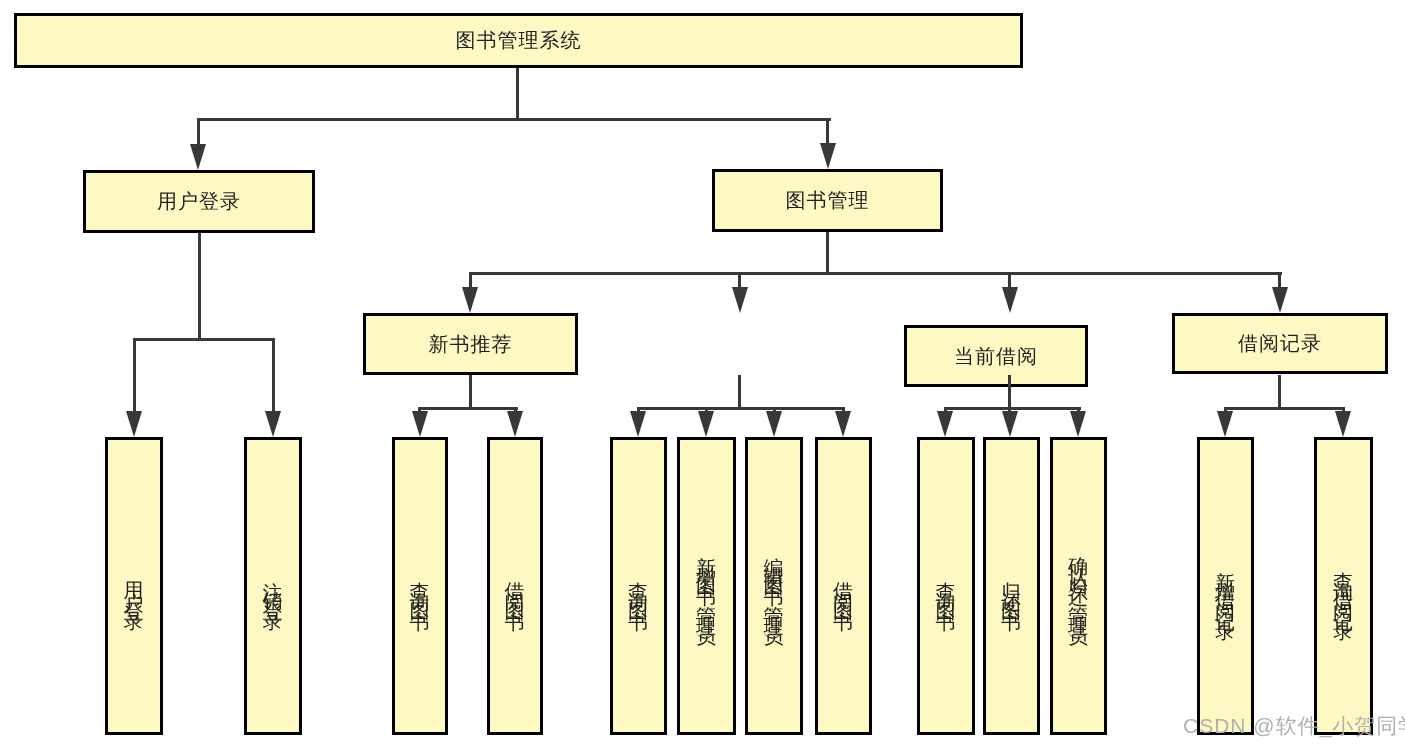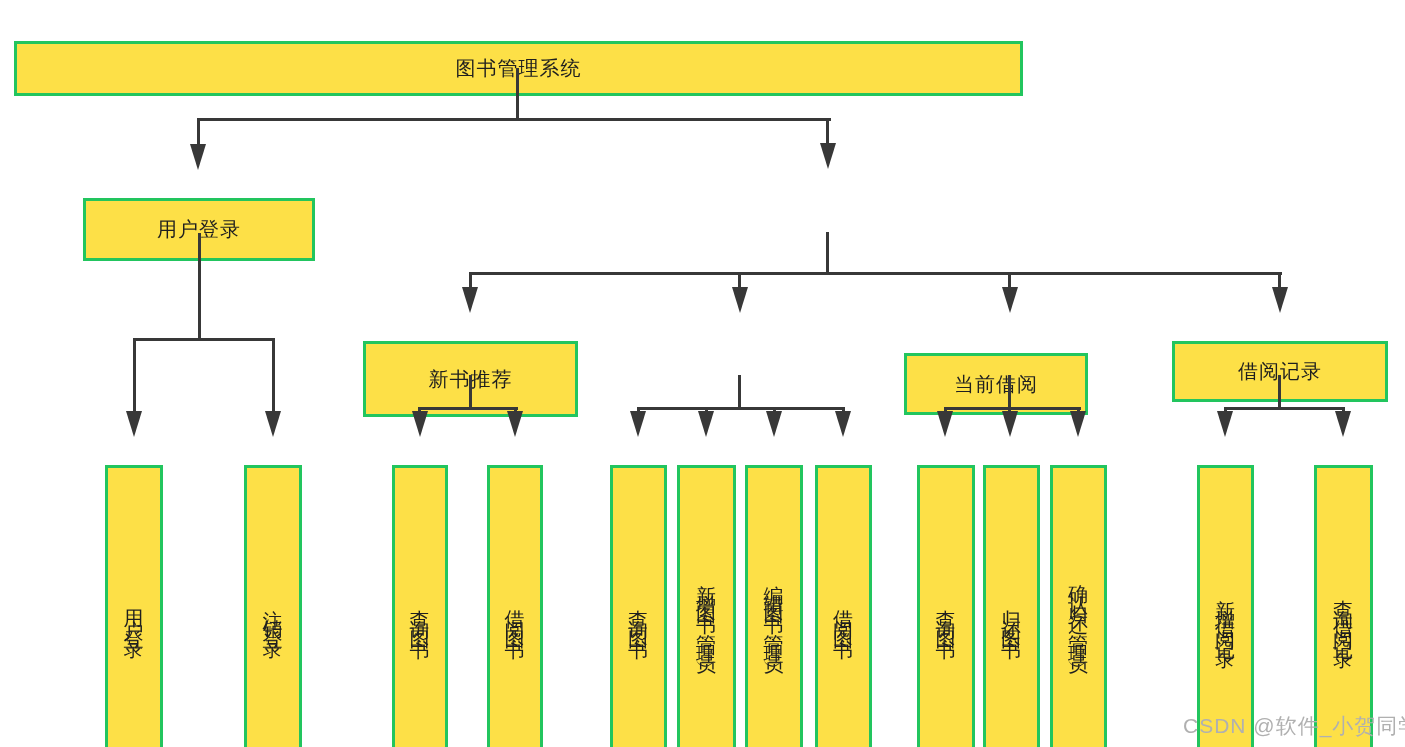--- a/index.html
+++ b/index.html
@@ -1,22 +1,22 @@
 <!DOCTYPE html>
 <html><head>
 <meta charset="utf-8">
 <style>
   html,body{margin:0;padding:0;background:#ffffff;}
   #canvas{
     position:relative;width:1405px;height:747px;background:#ffffff;overflow:hidden;
     font-family:"Liberation Sans","DejaVu Sans",sans-serif;color:#1f1f1f;
   }
   .box{
-    position:absolute;box-sizing:border-box;border:3px solid #22c55e;background:#fde047;
-    display:flex;align-items:center;justify-content:center;font-size:20px;letter-spacing:1px;margin-top:28px;
+    position:absolute;box-sizing:border-box;border:3px solid #000000;background:#fef9c3;
+    display:flex;align-items:center;justify-content:center;font-size:20px;letter-spacing:1px;
   }
   .leaf{width:58px;top:437px;height:298px;}
   .leaf .vt{
     writing-mode:vertical-rl;text-orientation:mixed;letter-spacing:10px;line-height:1;
     font-size:20px;white-space:nowrap;
   }
   .vline,.hline{position:absolute;background:#383838;}
   .vline{width:3px;}
   .hline{height:3px;}
   .arrow{
@@ -37,40 +37,41 @@
   <div class="box" style="left:14px;top:13px;width:1009px;height:55px;">图书管理系统</div>
 
   <div class="vline" style="left:516px;top:68px;height:53px;"></div>
   <div class="hline" style="left:197px;top:118px;width:634px;"></div>
   <div class="vline" style="left:197px;top:118px;height:30px;"></div>
   <div class="arrow" style="left:190px;top:144px;"></div>
   <div class="vline" style="left:826px;top:118px;height:30px;"></div>
   <div class="arrow" style="left:820px;top:143px;"></div>
 
   <div class="box" style="left:83px;top:170px;width:232px;height:63px;">用户登录</div>
+  <div class="box" style="left:712px;top:169px;width:231px;height:63px;">图书管理</div>
 
   <div class="vline" style="left:198px;top:233px;height:108px;"></div>
   <div class="hline" style="left:133px;top:338px;width:142px;"></div>
   <div class="vline" style="left:133px;top:338px;height:76px;"></div>
   <div class="arrow" style="left:126px;top:411px;"></div>
   <div class="vline" style="left:272px;top:338px;height:76px;"></div>
   <div class="arrow" style="left:265px;top:411px;"></div>
 
   <div class="vline" style="left:826px;top:232px;height:43px;"></div>
   <div class="hline" style="left:469px;top:272px;width:813px;"></div>
   <div class="vline" style="left:469px;top:272px;height:20px;"></div>
   <div class="arrow" style="left:462px;top:287px;"></div>
   <div class="vline" style="left:738px;top:272px;height:20px;"></div>
   <div class="arrow" style="left:732px;top:287px;"></div>
   <div class="vline" style="left:1008px;top:272px;height:20px;"></div>
   <div class="arrow" style="left:1002px;top:287px;"></div>
   <div class="vline" style="left:1278px;top:272px;height:20px;"></div>
   <div class="arrow" style="left:1272px;top:287px;"></div>
 
-  <div class="box" style="left:363px;top:313px;width:215px;height:76px;">新书推荐</div>
+  <div class="box" style="left:363px;top:313px;width:215px;height:62px;">新书推荐</div>
   <div class="box" style="left:904px;top:325px;width:184px;height:62px;">当前借阅</div>
   <div class="box" style="left:1172px;top:313px;width:216px;height:61px;">借阅记录</div>
 
   <div class="vline" style="left:469px;top:375px;height:35px;"></div>
   <div class="hline" style="left:419px;top:407px;width:99px;"></div>
   <div class="vline" style="left:418px;top:407px;height:8px;"></div>
   <div class="arrow" style="left:412px;top:411px;"></div>
   <div class="vline" style="left:514px;top:407px;height:8px;"></div>
   <div class="arrow" style="left:507px;top:411px;"></div>
 

